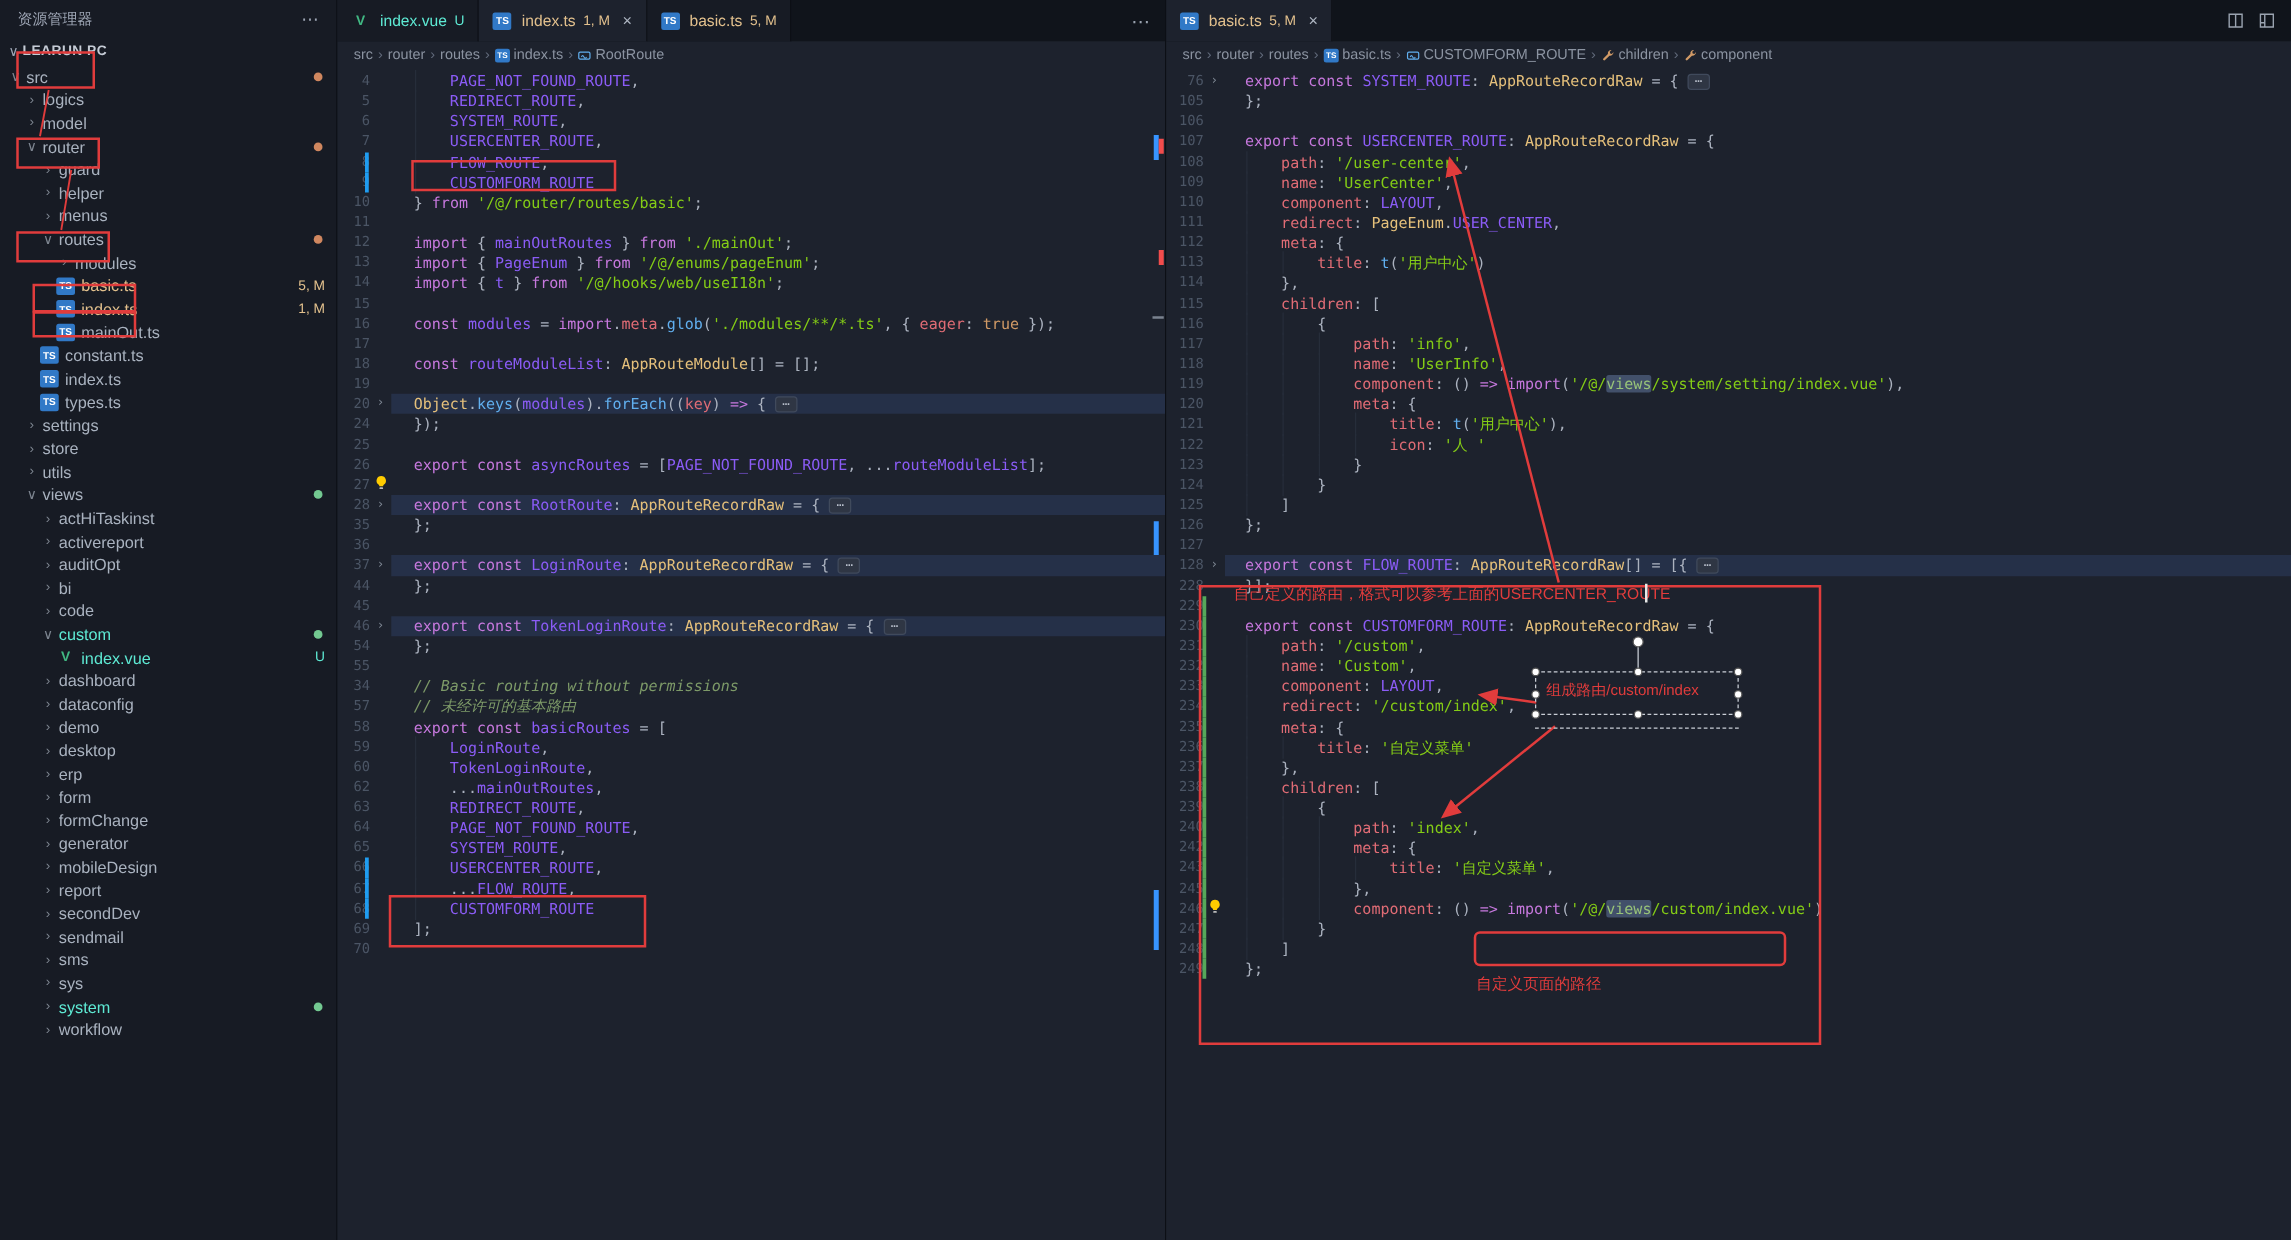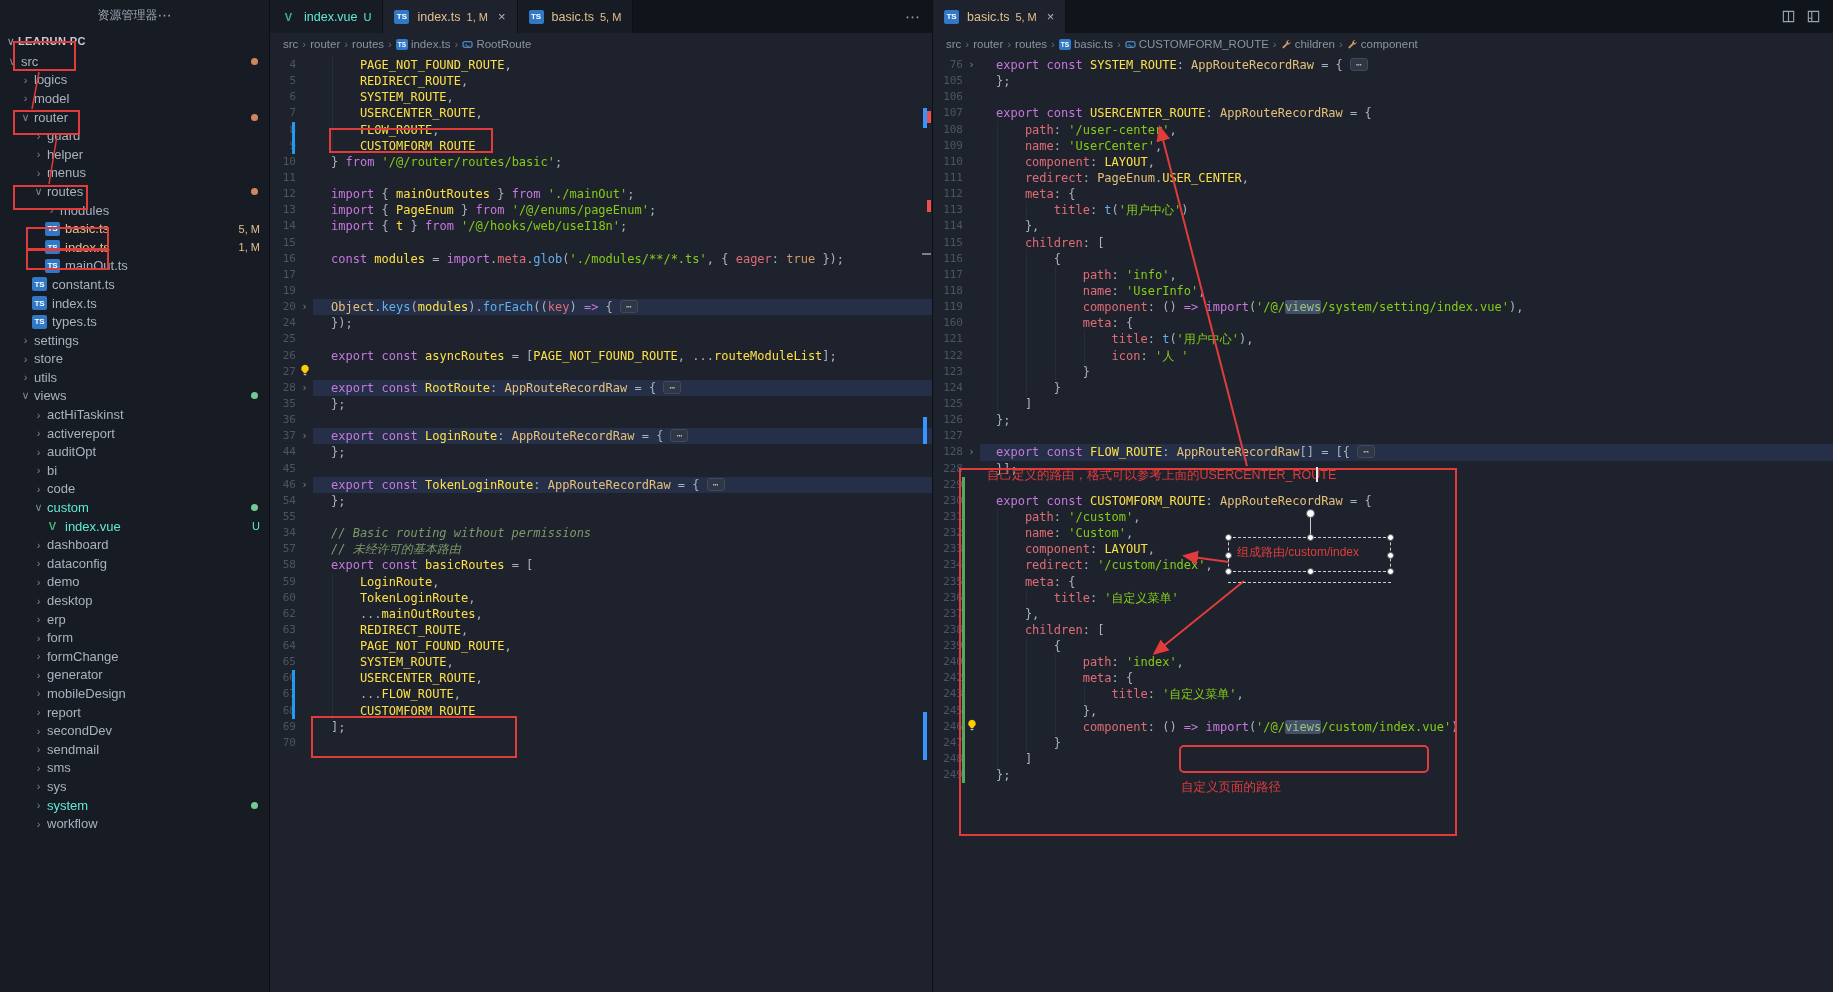--- a/index.html
+++ b/index.html
@@ -1,21 +1,21 @@
 <!DOCTYPE html>
 <html><head>
 <meta charset="utf-8">
 <style>
 *{margin:0;padding:0;box-sizing:border-box}
 html,body{width:1833px;height:992px;overflow:hidden;background:#171b24;font-family:"Liberation Sans",sans-serif}
 .app{display:flex;width:1833px;height:992px}
 
 
 .sidebar{width:270px;min-width:270px;background:#171b24;border-right:1px solid #0c0f15;display:flex;flex-direction:column;position:relative}
-.sidebar-header{height:30px;display:flex;align-items:center;justify-content:center;padding:0 14px;font-size:12px;color:#9da5b4}
+.sidebar-header{height:30px;display:flex;align-items:center;justify-content:space-between;padding:0 14px;font-size:12px;color:#9da5b4}
 .sb-more{color:#9da5b4;font-size:14px;cursor:pointer}
 .project-row{height:22px;display:flex;align-items:center;font-size:11px;font-weight:bold;color:#c6ccd6;letter-spacing:.4px;padding:0 4px;cursor:pointer}
 .project-row .chev{width:14px;text-align:center;font-weight:normal;color:#9da5b4}
 .tree{flex:1;overflow:hidden;font-size:13px}
 .tree-row{height:18.6px;display:flex;align-items:center;position:relative;color:#a9b2bf;cursor:pointer;white-space:nowrap}
 .chev{width:13px;font-size:11px;color:#7d8590;text-align:center;flex:none}
 .trlabel{margin-left:2px}
 .st-modified{color:#e2c08d}
 .st-untracked{color:#5eead4}
 .trbadge{position:absolute;right:9px;font-size:11px}
@@ -55,21 +55,21 @@
 .line.hlf .content{background:rgba(96,148,255,.13)}
 .git{position:absolute;top:0;bottom:0;width:3px}
 .git.mod{background:#1f9cf0}
 .git.add{background:#56a85a}
 .group-left .git{left:-21px}
 .group-right .git{left:-18px}
 .ind{display:inline-block;width:4ch;position:relative}
 .ind::before{content:"";position:absolute;left:1px;top:-1px;bottom:-1px;width:1px;background:#262d3a}
 .fbadge{display:inline-block;background:#2f3644;color:#b8bfcb;border:1px solid #404a5c;border-radius:3px;padding:0 5px;margin-left:7px;font-size:10px;line-height:11px;vertical-align:1px;cursor:pointer}
 .tk-k{color:#c678dd}
-.tk-i{color:#fde047}
+.tk-i{color:#8b5cf6}
 .tk-t{color:#e5c07b}
 .tk-s{color:#84cc16}
 .tk-v{color:#e06c75}
 .tk-p{color:#abb2bf}
 .tk-d{color:#d19a66}
 .tk-c{color:#7d9a68;font-style:italic}
 .tk-f{color:#61afef}
 .tk-h{color:#98c379;background:#42506a;border-radius:2px}
 .ruler{position:absolute;top:0;right:0;width:10px;bottom:0}
 .ruler i{position:absolute;width:4px;display:block}
@@ -331,20 +331,21 @@
           <div class="line"><span class="ln">8</span><span class="foldc"></span><span class="content"><i class="git mod"></i><span class="ind">    </span><span class="tk-i">FLOW_ROUTE</span><span class="tk-p">,</span></span></div>
           <div class="line"><span class="ln">9</span><span class="foldc"></span><span class="content"><i class="git mod"></i><span class="ind">    </span><span class="tk-i">CUSTOMFORM_ROUTE</span></span></div>
           <div class="line"><span class="ln">10</span><span class="foldc"></span><span class="content"><span class="tk-p">} </span><span class="tk-k">from</span><span class="tk-p"> </span><span class="tk-s">'/@/router/routes/basic'</span><span class="tk-p">;</span></span></div>
           <div class="line"><span class="ln">11</span><span class="foldc"></span><span class="content"></span></div>
           <div class="line"><span class="ln">12</span><span class="foldc"></span><span class="content"><span class="tk-k">import</span><span class="tk-p"> { </span><span class="tk-i">mainOutRoutes</span><span class="tk-p"> } </span><span class="tk-k">from</span><span class="tk-p"> </span><span class="tk-s">'./mainOut'</span><span class="tk-p">;</span></span></div>
           <div class="line"><span class="ln">13</span><span class="foldc"></span><span class="content"><span class="tk-k">import</span><span class="tk-p"> { </span><span class="tk-i">PageEnum</span><span class="tk-p"> } </span><span class="tk-k">from</span><span class="tk-p"> </span><span class="tk-s">'/@/enums/pageEnum'</span><span class="tk-p">;</span></span></div>
           <div class="line"><span class="ln">14</span><span class="foldc"></span><span class="content"><span class="tk-k">import</span><span class="tk-p"> { </span><span class="tk-i">t</span><span class="tk-p"> } </span><span class="tk-k">from</span><span class="tk-p"> </span><span class="tk-s">'/@/hooks/web/useI18n'</span><span class="tk-p">;</span></span></div>
           <div class="line"><span class="ln">15</span><span class="foldc"></span><span class="content"></span></div>
           <div class="line"><span class="ln">16</span><span class="foldc"></span><span class="content"><span class="tk-k">const</span><span class="tk-p"> </span><span class="tk-i">modules</span><span class="tk-p"> = </span><span class="tk-k">import</span><span class="tk-p">.</span><span class="tk-v">meta</span><span class="tk-p">.</span><span class="tk-f">glob</span><span class="tk-p">(</span><span class="tk-s">'./modules/**/*.ts'</span><span class="tk-p">, { </span><span class="tk-v">eager</span><span class="tk-p">: </span><span class="tk-d">true</span><span class="tk-p"> });</span></span></div>
           <div class="line"><span class="ln">17</span><span class="foldc"></span><span class="content"></span></div>
+          <div class="line"><span class="ln">18</span><span class="foldc"></span><span class="content"><span class="tk-k">const</span><span class="tk-p"> </span><span class="tk-i">routeModuleList</span><span class="tk-p">: </span><span class="tk-t">AppRouteModule</span><span class="tk-p">[] = [];</span></span></div>
           <div class="line"><span class="ln">19</span><span class="foldc"></span><span class="content"></span></div>
           <div class="line hlf"><span class="ln">20</span><span class="foldc">›</span><span class="content"><span class="tk-t">Object</span><span class="tk-p">.</span><span class="tk-f">keys</span><span class="tk-p">(</span><span class="tk-i">modules</span><span class="tk-p">).</span><span class="tk-f">forEach</span><span class="tk-p">((</span><span class="tk-v">key</span><span class="tk-p">) </span><span class="tk-k">=&gt;</span><span class="tk-p"> {</span><span class="fbadge">⋯</span></span></div>
           <div class="line"><span class="ln">24</span><span class="foldc"></span><span class="content"><span class="tk-p">});</span></span></div>
           <div class="line"><span class="ln">25</span><span class="foldc"></span><span class="content"></span></div>
           <div class="line"><span class="ln">26</span><span class="foldc"></span><span class="content"><span class="tk-k">export</span><span class="tk-p"> </span><span class="tk-k">const</span><span class="tk-p"> </span><span class="tk-i">asyncRoutes</span><span class="tk-p"> = [</span><span class="tk-i">PAGE_NOT_FOUND_ROUTE</span><span class="tk-p">, ...</span><span class="tk-i">routeModuleList</span><span class="tk-p">];</span></span></div>
           <div class="line"><span class="ln">27</span><span class="foldc"><svg width="12" height="12" viewBox="0 0 16 16">
                 <path fill="#ffcc00" d="M8 1a5 5 0 0 0-3 9c.6.5 1 1 1 2h4c0-1 .4-1.5 1-2a5 5 0 0 0-3-9z"></path>
                 <rect x="6" y="13" width="4" height="2" rx="1" fill="#bbb"></rect>
               </svg></span><span class="content"></span></div>
           <div class="line hlf"><span class="ln">28</span><span class="foldc">›</span><span class="content"><span class="tk-k">export</span><span class="tk-p"> </span><span class="tk-k">const</span><span class="tk-p"> </span><span class="tk-i">RootRoute</span><span class="tk-p">: </span><span class="tk-t">AppRouteRecordRaw</span><span class="tk-p"> = {</span><span class="fbadge">⋯</span></span></div>
@@ -434,21 +435,21 @@
           <div class="line"><span class="ln">110</span><span class="foldc"></span><span class="content"><span class="ind">    </span><span class="tk-v">component</span><span class="tk-p">: </span><span class="tk-i">LAYOUT</span><span class="tk-p">,</span></span></div>
           <div class="line"><span class="ln">111</span><span class="foldc"></span><span class="content"><span class="ind">    </span><span class="tk-v">redirect</span><span class="tk-p">: </span><span class="tk-t">PageEnum</span><span class="tk-p">.</span><span class="tk-i">USER_CENTER</span><span class="tk-p">,</span></span></div>
           <div class="line"><span class="ln">112</span><span class="foldc"></span><span class="content"><span class="ind">    </span><span class="tk-v">meta</span><span class="tk-p">: {</span></span></div>
           <div class="line"><span class="ln">113</span><span class="foldc"></span><span class="content"><span class="ind">    </span><span class="ind">    </span><span class="tk-v">title</span><span class="tk-p">: </span><span class="tk-f">t</span><span class="tk-p">(</span><span class="tk-s">'用户中心'</span><span class="tk-p">)</span></span></div>
           <div class="line"><span class="ln">114</span><span class="foldc"></span><span class="content"><span class="ind">    </span><span class="tk-p">},</span></span></div>
           <div class="line"><span class="ln">115</span><span class="foldc"></span><span class="content"><span class="ind">    </span><span class="tk-v">children</span><span class="tk-p">: [</span></span></div>
           <div class="line"><span class="ln">116</span><span class="foldc"></span><span class="content"><span class="ind">    </span><span class="ind">    </span><span class="tk-p">{</span></span></div>
           <div class="line"><span class="ln">117</span><span class="foldc"></span><span class="content"><span class="ind">    </span><span class="ind">    </span><span class="ind">    </span><span class="tk-v">path</span><span class="tk-p">: </span><span class="tk-s">'info'</span><span class="tk-p">,</span></span></div>
           <div class="line"><span class="ln">118</span><span class="foldc"></span><span class="content"><span class="ind">    </span><span class="ind">    </span><span class="ind">    </span><span class="tk-v">name</span><span class="tk-p">: </span><span class="tk-s">'UserInfo'</span><span class="tk-p">,</span></span></div>
           <div class="line"><span class="ln">119</span><span class="foldc"></span><span class="content"><span class="ind">    </span><span class="ind">    </span><span class="ind">    </span><span class="tk-v">component</span><span class="tk-p">: () </span><span class="tk-k">=&gt;</span><span class="tk-p"> </span><span class="tk-k">import</span><span class="tk-p">(</span><span class="tk-s">'/@/</span><span class="tk-h">views</span><span class="tk-s">/system/setting/index.vue'</span><span class="tk-p">),</span></span></div>
-          <div class="line"><span class="ln">160</span><span class="foldc"></span><span class="content"><span class="ind">    </span><span class="ind">    </span><span class="ind">    </span><span class="tk-v">meta</span><span class="tk-p">: {</span></span></div>
+          <div class="line"><span class="ln">120</span><span class="foldc"></span><span class="content"><span class="ind">    </span><span class="ind">    </span><span class="ind">    </span><span class="tk-v">meta</span><span class="tk-p">: {</span></span></div>
           <div class="line"><span class="ln">121</span><span class="foldc"></span><span class="content"><span class="ind">    </span><span class="ind">    </span><span class="ind">    </span><span class="ind">    </span><span class="tk-v">title</span><span class="tk-p">: </span><span class="tk-f">t</span><span class="tk-p">(</span><span class="tk-s">'用户中心'</span><span class="tk-p">),</span></span></div>
           <div class="line"><span class="ln">122</span><span class="foldc"></span><span class="content"><span class="ind">    </span><span class="ind">    </span><span class="ind">    </span><span class="ind">    </span><span class="tk-v">icon</span><span class="tk-p">: </span><span class="tk-s">'人 '</span></span></div>
           <div class="line"><span class="ln">123</span><span class="foldc"></span><span class="content"><span class="ind">    </span><span class="ind">    </span><span class="ind">    </span><span class="tk-p">}</span></span></div>
           <div class="line"><span class="ln">124</span><span class="foldc"></span><span class="content"><span class="ind">    </span><span class="ind">    </span><span class="tk-p">}</span></span></div>
           <div class="line"><span class="ln">125</span><span class="foldc"></span><span class="content"><span class="ind">    </span><span class="tk-p">]</span></span></div>
           <div class="line"><span class="ln">126</span><span class="foldc"></span><span class="content"><span class="tk-p">};</span></span></div>
           <div class="line"><span class="ln">127</span><span class="foldc"></span><span class="content"></span></div>
           <div class="line hlf"><span class="ln">128</span><span class="foldc">›</span><span class="content"><span class="tk-k">export</span><span class="tk-p"> </span><span class="tk-k">const</span><span class="tk-p"> </span><span class="tk-i">FLOW_ROUTE</span><span class="tk-p">: </span><span class="tk-t">AppRouteRecordRaw</span><span class="tk-p">[] = [{</span><span class="fbadge">⋯</span></span></div>
           <div class="line"><span class="ln">228</span><span class="foldc"></span><span class="content"><span class="tk-p">}];</span></span></div>
           <div class="line"><span class="ln">229</span><span class="foldc"></span><span class="content"><i class="git add"></i></span></div>

